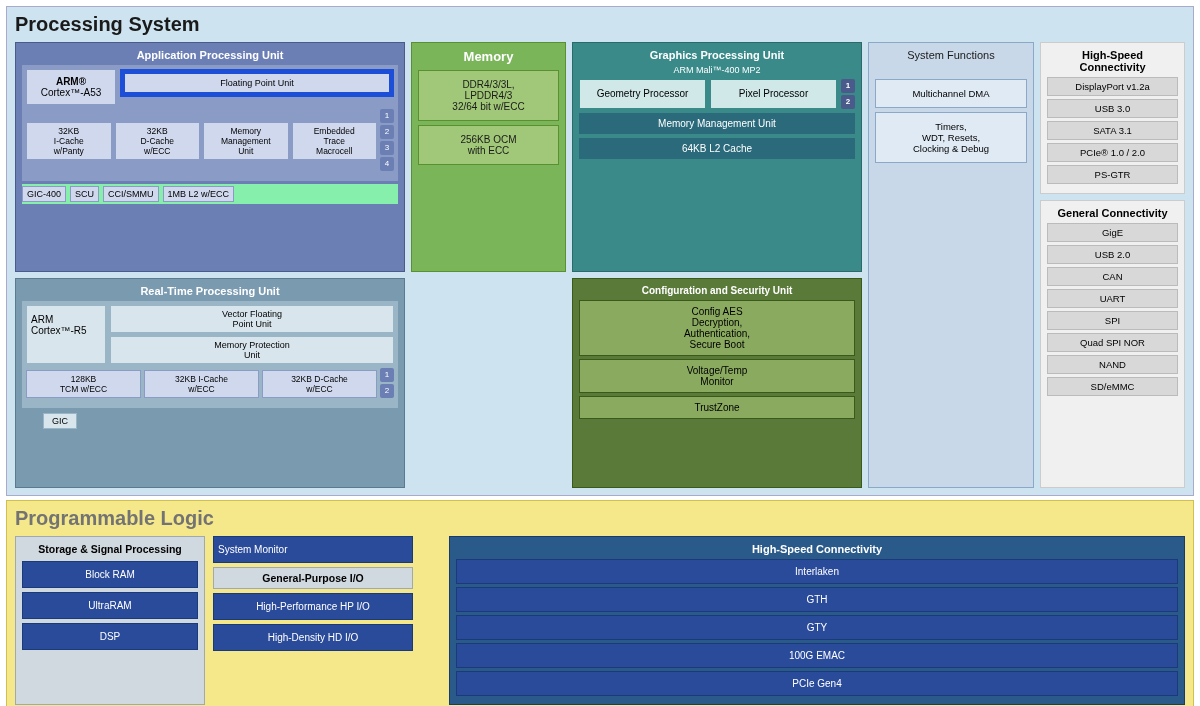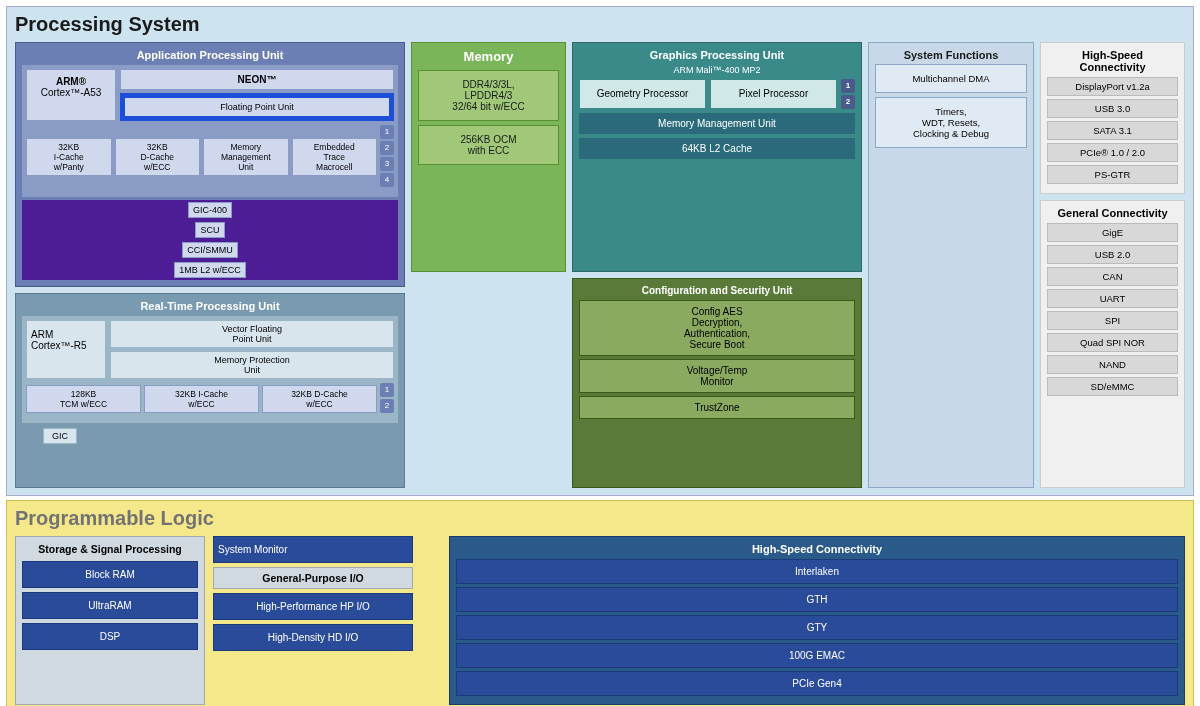--- a/index.html
+++ b/index.html
@@ -120,23 +120,22 @@
       border: 1px solid #8a9bc5;
       padding: 3px 2px;
       text-align: center;
       font-size: 8.5px;
       flex: 1;
     }
     .apu-row3 {
       display: flex;
       gap: 4px;
       align-items: center;
-      background: #4c1d95;
+      background: #86efac;
       padding: 2px 0;
-      flex-direction: column;
     }
     .gic-box {
       background: #d0d8ee;
       border: 1px solid #8a9bc5;
       padding: 2px 4px;
       font-size: 9px;
       text-align: center;
     }
 
     
@@ -350,23 +349,23 @@
     }
     .sysfunc-box {
       background: #c8d8e8;
       border: 1.5px solid #8aa8c8;
       padding: 6px;
       flex: 1;
     }
     .sysfunc-title {
       color: #1a1a1a;
       font-size: 11px;
-      font-weight: bold;
-      text-align: center;
-      margin-bottom: 3px;
+      font-weight: normal;
+      text-align: center;
+      margin-bottom: 18px;
     }
     .sysfunc-item {
       background: #e0eaf4;
       border: 1px solid #8aa8c8;
       padding: 8px 4px;
       text-align: center;
       font-size: 9.5px;
       margin-bottom: 4px;
     }
 
@@ -542,21 +541,20 @@
 
         <div class="apu-box">
           <div class="apu-title">Application Processing Unit</div>
           <div class="apu-inner">
             <div class="apu-row1">
               <div class="arm-box">
                 <div class="title">ARM®</div>
                 <div class="subtitle">Cortex™-A53</div>
               </div>
               <div class="neon-col">
-                <div class="neon-box">NEON™</div>
                 <div class="fpu-box">Floating Point Unit</div>
               </div>
             </div>
             <div class="apu-row2">
               <div class="cache-box">
                 <div>32KB</div>
                 <div>I-Cache</div>
                 <div>w/Panty</div>
               </div>
               <div class="cache-box">

